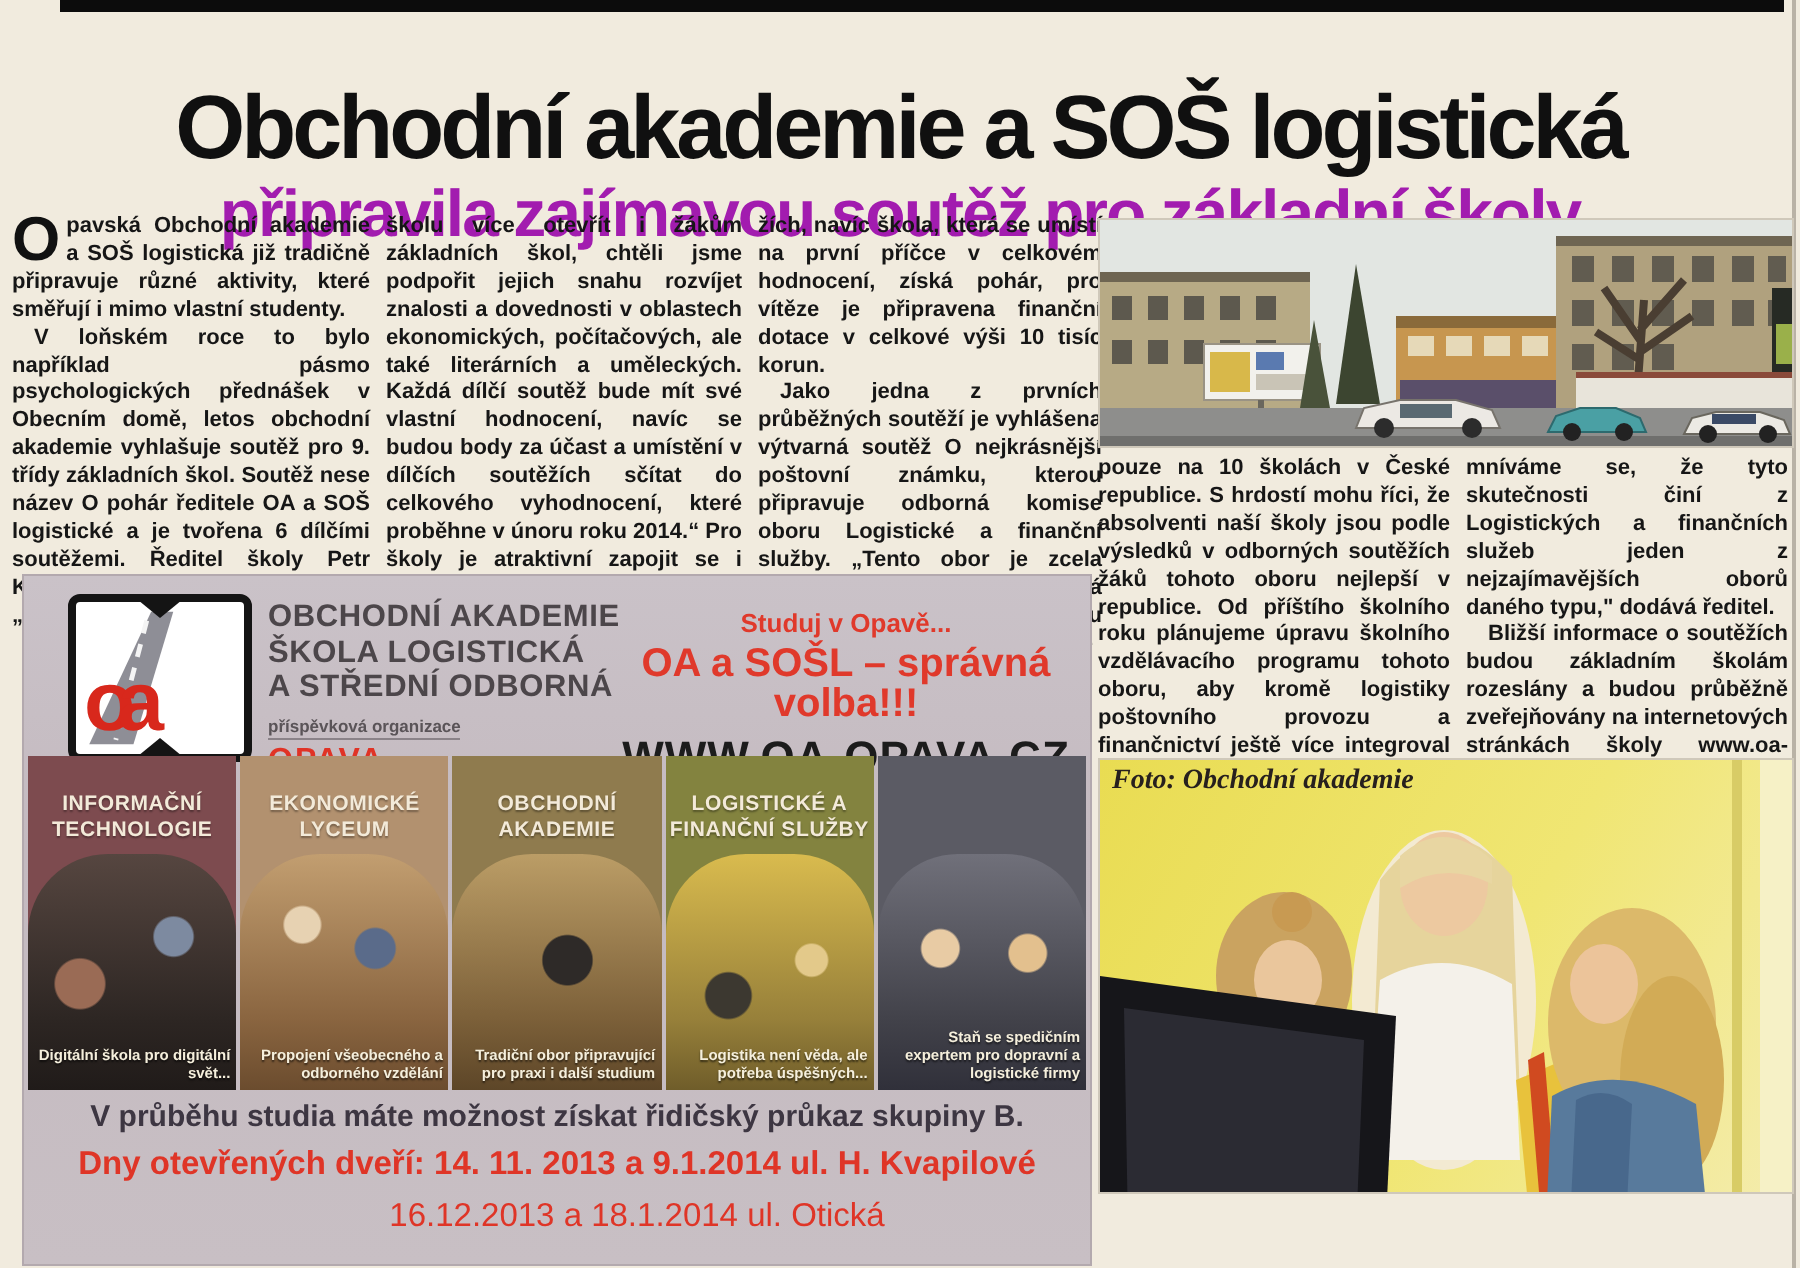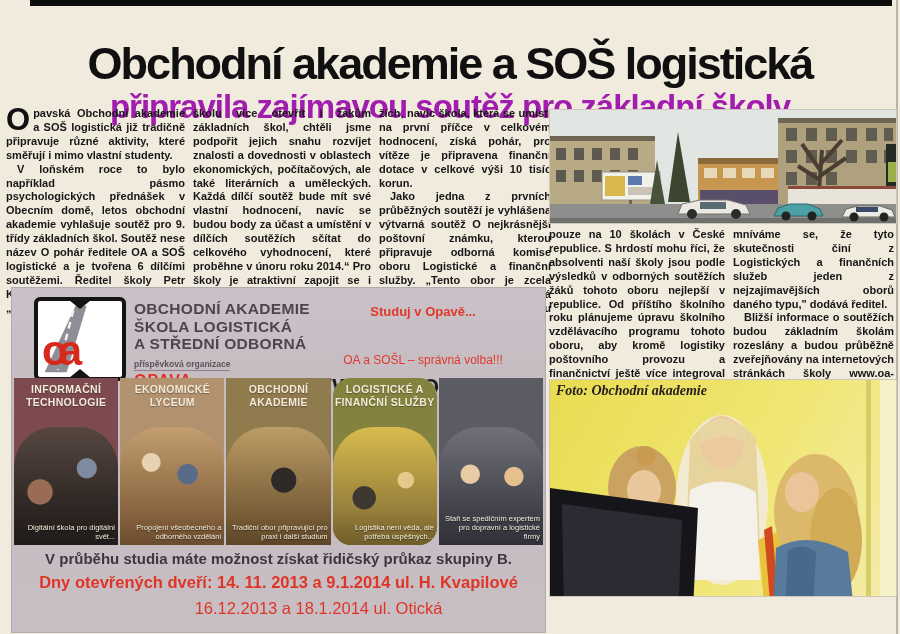--- a/index.html
+++ b/index.html
@@ -79,35 +79,35 @@
     position:absolute;left:4px;bottom:2px;
     font-size:42px;font-weight:bold;letter-spacing:-9px;color:#d8281c;
     font-family:"Liberation Sans",sans-serif;
   }
   .school-name{position:absolute;left:122px;top:12px;color:#4c464a;}
   .school-name .line{font-size:15.5px;font-weight:bold;letter-spacing:.3px;line-height:17.5px;}
   .org-type{font-size:8.5px;font-weight:bold;color:#5a5458;margin-top:1px;border-bottom:1px solid #8a8288;display:inline-block;padding-bottom:1px;}
   .city{font-size:16px;font-weight:bold;color:#e03326;letter-spacing:1px;margin-top:1px;}
   .slogan{position:absolute;left:295px;top:14px;width:232px;text-align:center;}
   .slogan-l1{font-size:13px;font-weight:bold;color:#e0392b;line-height:20px;}
-  .slogan-l2{font-size:12px;font-weight:normal;color:#e0392b;line-height:20px;margin-top:28px;}
+  .slogan-l2{font-size:20px;font-weight:bold;color:#e0392b;line-height:20px;}
   .website{font-size:22px;font-weight:bold;color:#1c1c1c;letter-spacing:.5px;margin-top:4px;}
 
   
   .panels{position:absolute;left:2px;top:90px;width:529px;height:167px;display:flex;gap:2px;}
   .panel{position:relative;flex:1;overflow:hidden;}
   .panel-title{
-    position:relative;z-index:2;padding-top:5px;text-align:center;
+    position:relative;z-index:2;padding-top:18px;text-align:center;
     font-size:10.5px;font-weight:bold;color:#f3ead9;line-height:12.5px;
     letter-spacing:.3px;text-shadow:0 1px 1px rgba(0,0,0,.35);
   }
   .panel-photo{position:absolute;left:0;bottom:0;width:100%;height:118px;border-radius:40px 40px 0 0;}
   .panel-caption{
     position:absolute;z-index:3;right:3px;bottom:4px;left:3px;text-align:right;
-    font-size:7.5px;font-weight:normal;color:#f5efdc;line-height:9px;
+    font-size:7.5px;font-weight:bold;color:#f5efdc;line-height:9px;
     text-shadow:0 1px 1px rgba(0,0,0,.6);
   }
   .p-photo-0{background:radial-gradient(circle at 70% 35%,#7d8aa0 0 9%,transparent 10%),radial-gradient(circle at 25% 55%,#9a6b55 0 12%,transparent 13%),linear-gradient(#564640,#2d2623 70%,#201b19);}
   .p-photo-1{background:radial-gradient(circle at 30% 30%,#e7d2b2 0 8%,transparent 9%),radial-gradient(circle at 65% 40%,#5a6b8a 0 10%,transparent 11%),linear-gradient(#c29e70,#8a6540 70%,#6b4c2e);}
   .p-photo-2{background:radial-gradient(circle at 55% 45%,#2e2a28 0 14%,transparent 15%),linear-gradient(#bb9d66,#7c6039 70%,#5d4628);}
   .p-photo-3{background:radial-gradient(circle at 30% 60%,#3c3830 0 11%,transparent 12%),radial-gradient(circle at 70% 45%,#e3c98a 0 8%,transparent 9%),linear-gradient(#d9bb4e,#97803a 70%,#6f5d2a);}
   .p-photo-4{background:radial-gradient(circle at 30% 40%,#e8cba4 0 9%,transparent 10%),radial-gradient(circle at 72% 42%,#e3c08e 0 9%,transparent 10%),linear-gradient(#70707a,#42424a 70%,#30303a);}
 
   .license-note{
     position:absolute;left:0;top:262px;width:533px;text-align:center;
@@ -309,21 +309,21 @@
     <div class="panel" style="background: rgb(178, 145, 111);">
       <div class="panel-title">EKONOMICKÉ LYCEUM</div>
       <div class="panel-photo p-photo-1"></div>
       <div class="panel-caption">Propojení všeobecného a odborného vzdělání</div>
     </div>
     <div class="panel" style="background: rgb(143, 123, 78);">
       <div class="panel-title">OBCHODNÍ AKADEMIE</div>
       <div class="panel-photo p-photo-2"></div>
       <div class="panel-caption">Tradiční obor připravující pro praxi i další studium</div>
     </div>
-    <div class="panel" style="background: rgb(131, 131, 63); border-radius: 18px;">
+    <div class="panel" style="background: rgb(131, 131, 63);">
       <div class="panel-title">LOGISTICKÉ A FINANČNÍ SLUŽBY</div>
       <div class="panel-photo p-photo-3"></div>
       <div class="panel-caption">Logistika není věda, ale potřeba úspěšných...</div>
     </div>
     <div class="panel" style="background: rgb(91, 91, 100);">
       <div class="panel-photo p-photo-4"></div>
       <div class="panel-caption">Staň se spedičním expertem pro dopravní a logistické firmy</div>
     </div>
   </div>
 

